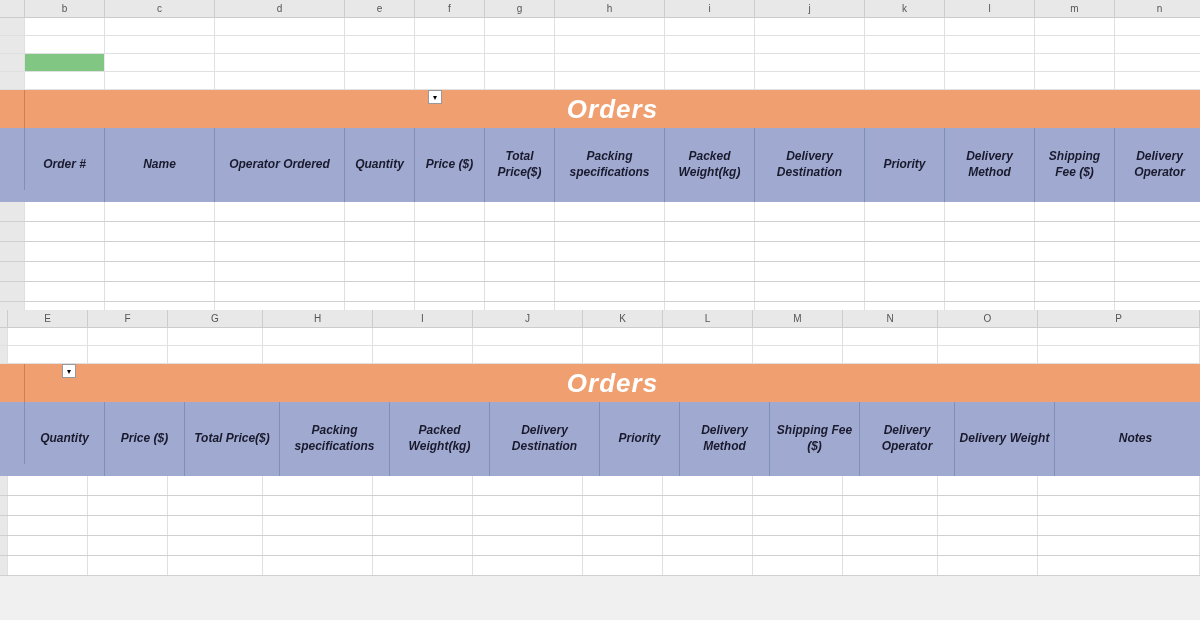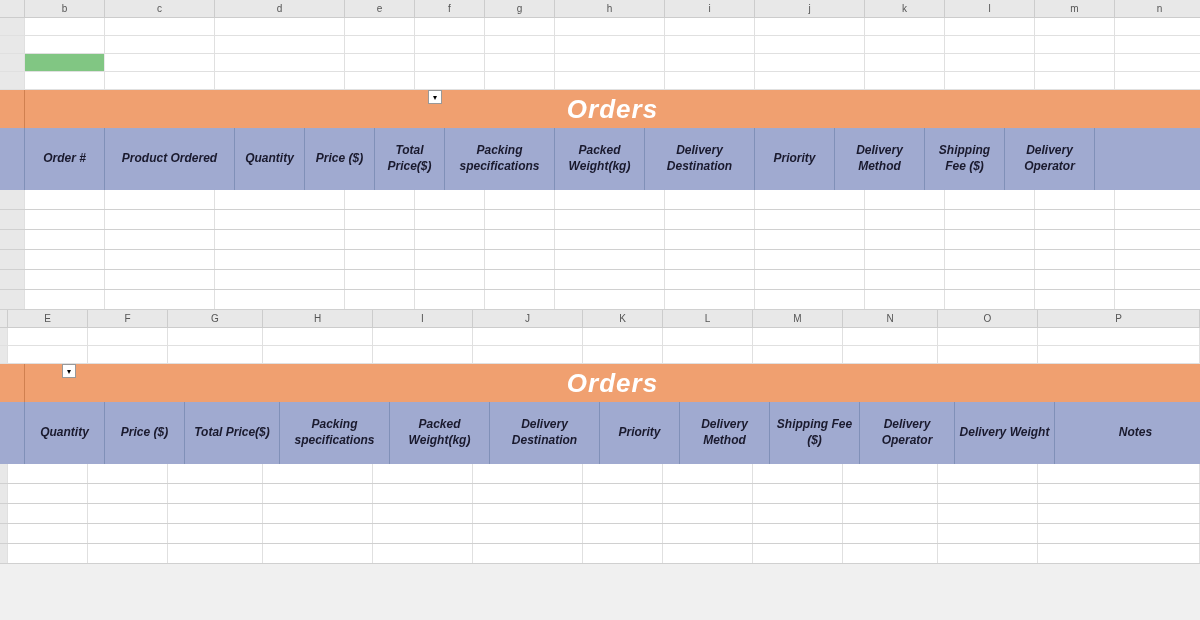--- a/index.html
+++ b/index.html
@@ -58,21 +58,21 @@
       color: #ffffff;
       font-style: italic;
       letter-spacing: 1px;
     }
 
     
     .header-row {
       background: #a0aad0;
       display: flex;
       align-items: stretch;
-      height: 62px;
+      height: 74px;
     }
 
     .header-row .row-num {
       background: #a0aad0;
       border-right: 1px solid #8090b8;
       height: 62px;
       line-height: 62px;
     }
 
     .header-cell {
@@ -260,21 +260,22 @@
   </div>
 
   <div class="title-row top-cols">
     <div class="row-num"></div>
     <div class="title-merged">Orders</div>
   </div>
 
   <div class="header-row top-cols">
     <div class="row-num"></div>
     <div class="header-cell c1">Order #</div>
-    <div class="header-cell c3">Product Ordered</div>
+    <div class="header-cell c2">Name</div>
+    <div class="header-cell c3">Operator Ordered</div>
     <div class="header-cell c4">Quantity</div>
     <div class="header-cell c5">Price ($)</div>
     <div class="header-cell c6">Total Price($)</div>
     <div class="header-cell c7">Packing specifications</div>
     <div class="header-cell c8">Packed Weight(kg)</div>
     <div class="header-cell c9">Delivery Destination</div>
     <div class="header-cell c10">Priority</div>
     <div class="header-cell c11">Delivery Method</div>
     <div class="header-cell c12">Shipping Fee ($)</div>
     <div class="header-cell c13">Delivery Operator</div>

